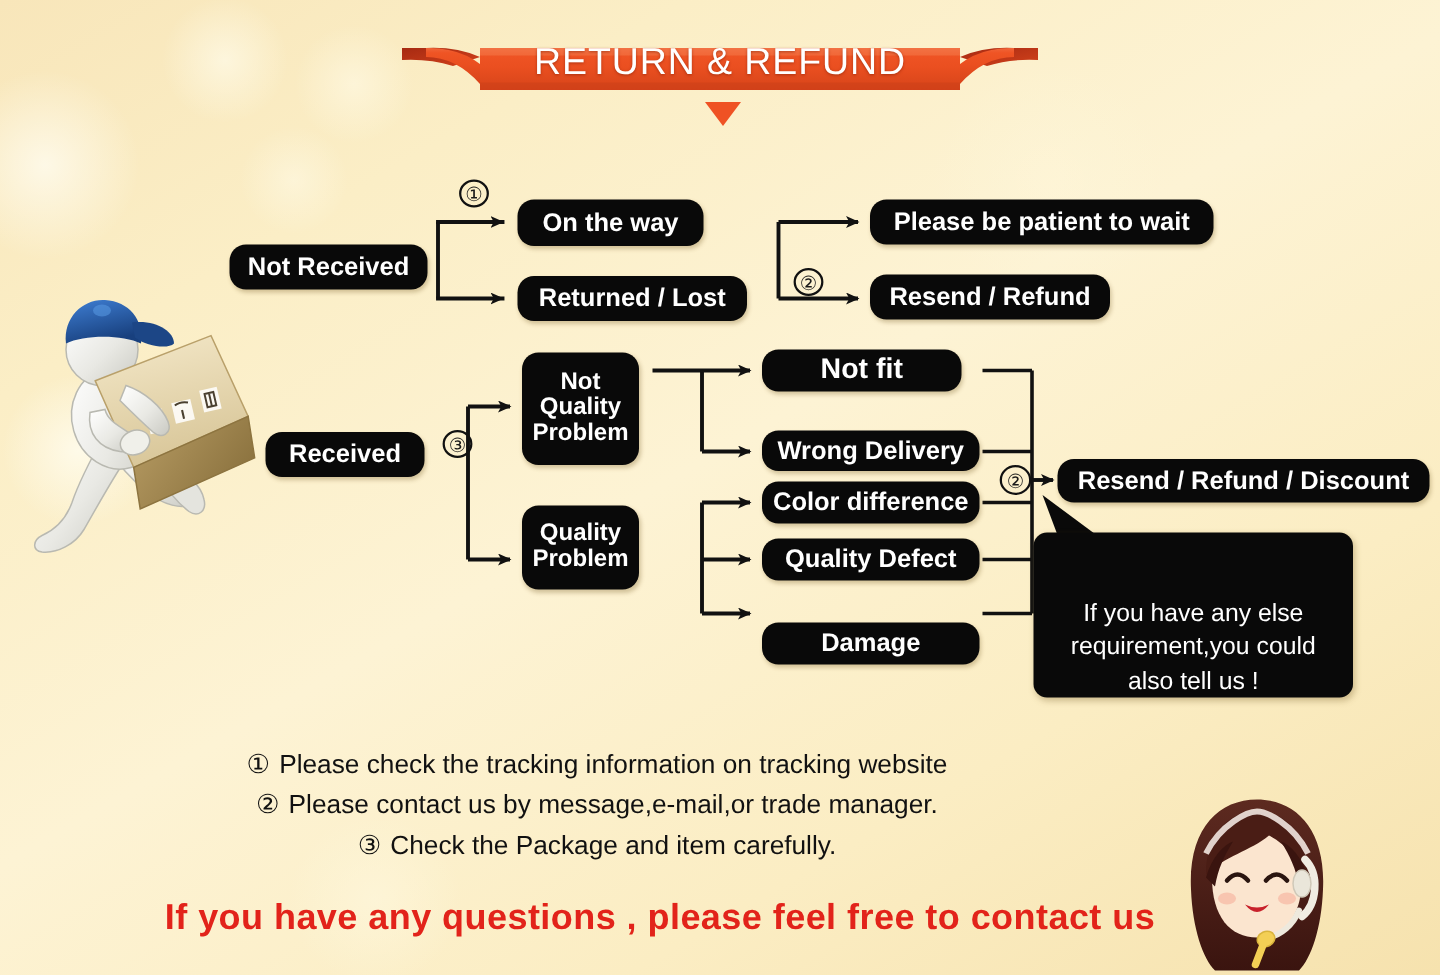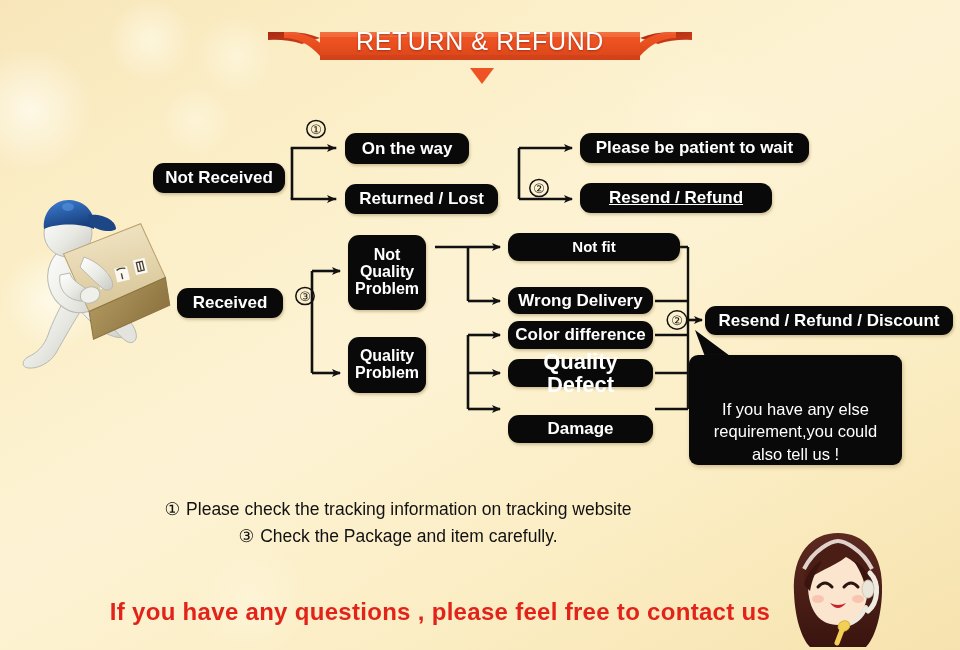--- a/index.html
+++ b/index.html
@@ -38,30 +38,30 @@
     position:absolute;background:#090909;border-radius:11px;
     color:#fff;display:flex;align-items:center;justify-content:center;
     text-align:center;font-weight:bold;line-height:1.05;
     box-shadow:1px 2px 3px rgba(120,95,40,.33);
     font-family:"Liberation Sans",sans-serif;
   }
   .n-notreceived{left:153px;top:163px;width:132px;height:30px;font-size:17px;}
   .n-ontheway   {left:345px;top:133px;width:124px;height:31px;font-size:17px;}
   .n-returned   {left:345px;top:184px;width:153px;height:30px;font-size:17px;}
   .n-patient    {left:580px;top:133px;width:229px;height:30px;font-size:17px;}
-  .n-resend1    {left:580px;top:183px;width:192px;height:30px;font-size:17px;text-decoration:underline;}
+  .n-resend1    {left:580px;top:183px;width:160px;height:30px;font-size:17px;}
 
   .n-received   {left:177px;top:288px;width:106px;height:30px;font-size:17px;}
   .n-notquality {left:348px;top:235px;width:78px;height:75px;font-size:16px;flex-direction:column;}
   .n-quality    {left:348px;top:337px;width:78px;height:56px;font-size:16px;flex-direction:column;}
 
-  .n-notfit     {left:508px;top:233px;width:172px;height:28px;font-size:15px;}
+  .n-notfit     {left:508px;top:233px;width:133px;height:28px;font-size:19px;}
   .n-wrong      {left:508px;top:287px;width:145px;height:27px;font-size:17px;}
   .n-color      {left:508px;top:321px;width:145px;height:28px;font-size:17px;}
-  .n-defect     {left:508px;top:359px;width:145px;height:28px;font-size:22px;}
+  .n-defect     {left:508px;top:359px;width:145px;height:28px;font-size:17px;}
   .n-damage     {left:508px;top:395px;width:145px;height:28px;font-size:17px;margin-top:20px;}
 
   .n-final      {left:705px;top:306px;width:248px;height:29px;font-size:17px;}
 
   .node span{display:block;}
 
   
   #bubble{
     left:689px;top:355px;width:213px;height:110px;background:#090909;border-radius:9px;
     color:#fff;font-size:16.5px;line-height:1.35;text-align:center;
@@ -272,20 +272,23 @@
       <div>requirement,you could</div>
       <div>also tell us !</div>
     </div>
   </div>
 
   <div class="ly" id="legend">
     <div class="lrow">
       <span class="cnum">①</span><span>Please check the tracking information on tracking website</span>
     </div>
     <div class="lrow">
+      <span class="cnum">②</span><span>Please contact us by message,e-mail,or trade manager.</span>
+    </div>
+    <div class="lrow">
       <span class="cnum">③</span><span>Check the Package and item carefully.</span>
     </div>
   </div>
 
   <div class="ly" id="tagline">If you have any questions ,  please feel free to contact us</div>
 
   <div class="ly" id="courier">
     <svg width="168" height="192" viewBox="0 0 168 192">
       <defs>
         <linearGradient id="gbody" x1="0" y1="0" x2="1" y2="1">

